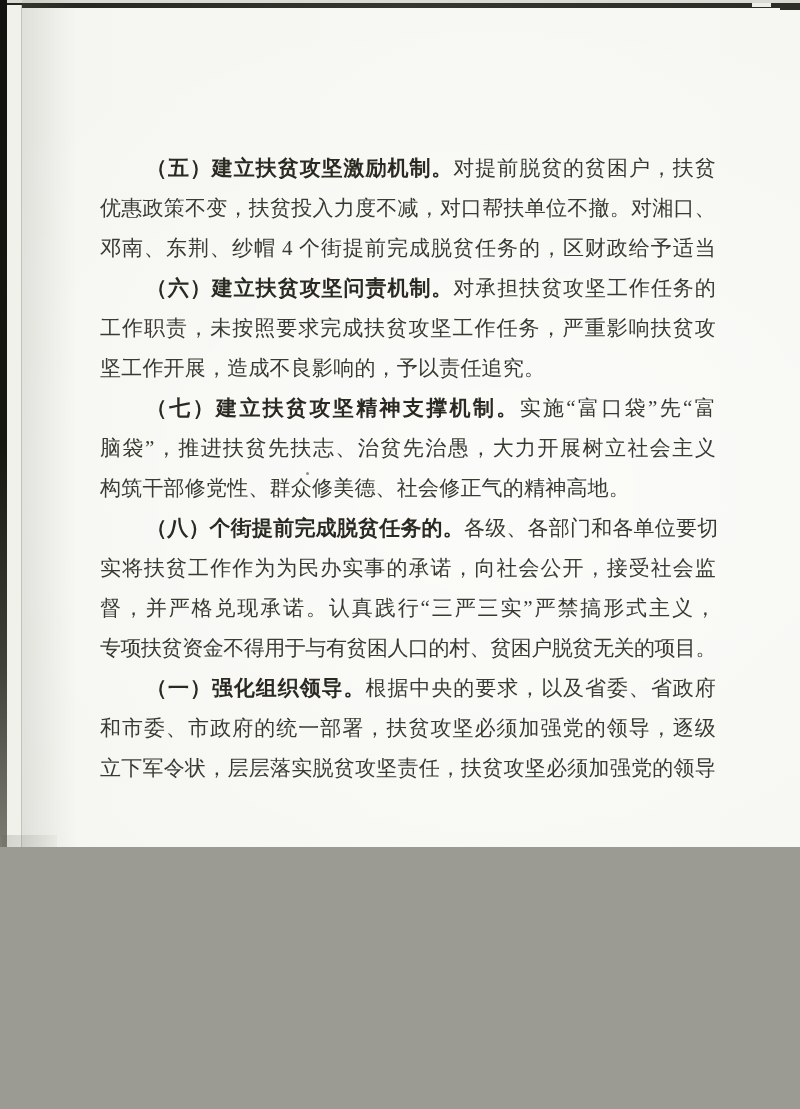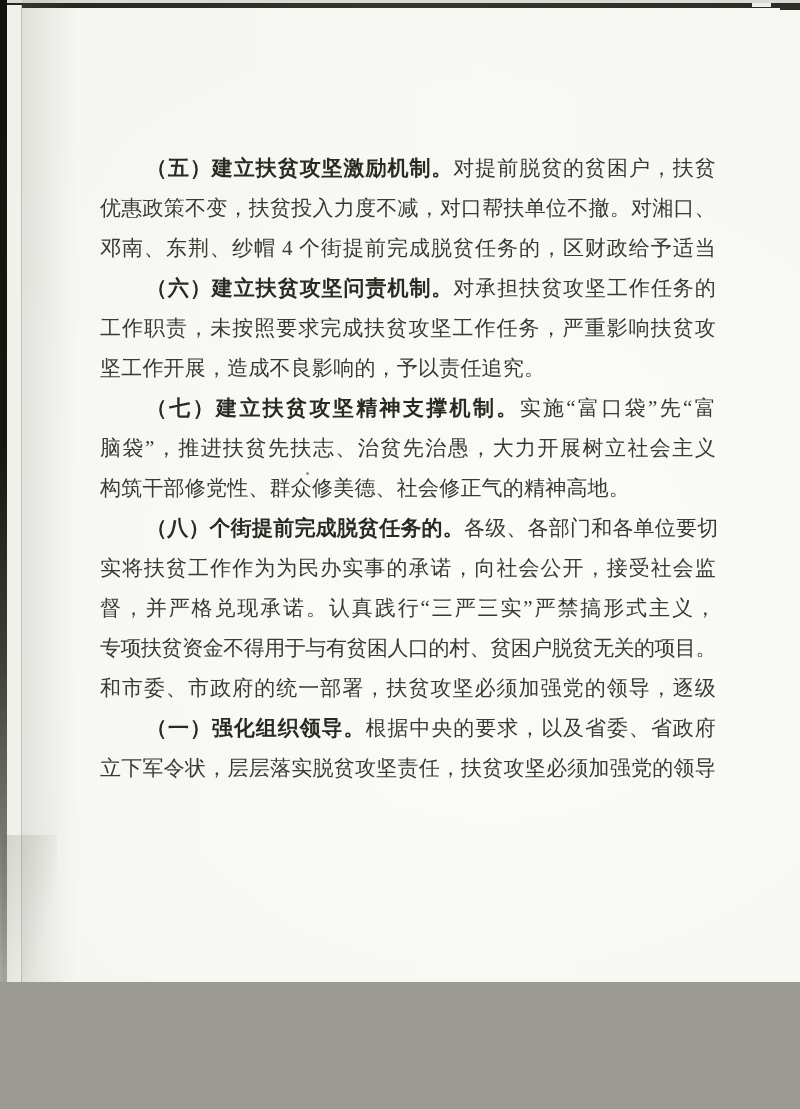--- a/index.html
+++ b/index.html
@@ -1,17 +1,17 @@
 <!DOCTYPE html>
 <html><head>
 <meta charset="utf-8">
 <style>
   html,body{margin:0;padding:0;background:#9b9b93;}
   .scan-page{
-    position:relative;width:800px;height:982px;overflow:hidden;
+    position:relative;width:800px;height:847px;overflow:hidden;
     background:
       radial-gradient(ellipse 120% 85% at 62% 58%, rgba(255,255,255,0.55), rgba(255,255,255,0) 72%),
       linear-gradient(90deg,#f0f0ec 0%,#f5f5f1 7%,#f7f7f3 60%,#f6f6f2 100%);
     background-color:#f6f6f2;
     font-family:"Liberation Serif","DejaVu Serif",serif;
   }
   
   .top-sliver{position:absolute;left:0;top:0;width:800px;height:3px;background:#d9dad1;}
   .top-line{position:absolute;left:7px;top:3px;width:793px;height:5px;
     background:linear-gradient(90deg,#23261f,#34372e 50%,#2a2d25);}
@@ -67,19 +67,19 @@
       <div class="line first"><span class="lead">（六）建立扶贫攻坚问责机制。</span><span>对承担扶贫攻坚工作任务的</span></div>
       <div class="line body"><span>工作职责，未按照要求完成扶贫攻坚工作任务，严重影响扶贫攻</span></div>
       <div class="line end"><span>坚工作开展，造成不良影响的，予以责任追究。</span></div>
       <div class="line first"><span class="lead">（七）建立扶贫攻坚精神支撑机制。</span><span>实施“富口袋”先“富</span></div>
       <div class="line body"><span>脑袋”，推进扶贫先扶志、治贫先治愚，大力开展树立社会主义</span></div>
       <div class="line end"><span>构筑干部修党性、群众修美德、社会修正气的精神高地。</span></div>
       <div class="line first"><span class="lead">（八）个街提前完成脱贫任务的。</span><span>各级、各部门和各单位要切</span></div>
       <div class="line body"><span>实将扶贫工作作为为民办实事的承诺，向社会公开，接受社会监</span></div>
       <div class="line body"><span>督，并严格兑现承诺。认真践行“三严三实”严禁搞形式主义，</span></div>
       <div class="line fit"><span>专项扶贫资金不得用于与有贫困人口的村、贫困户脱贫无关的项目。</span></div>
+      <div class="line first"><span class="lead">（一）强化组织领导。</span><span>根据中央的要求，以及省委、省政府</span></div>
       <div class="line body"><span>和市委、市政府的统一部署，扶贫攻坚必须加强党的领导，逐级</span></div>
-      <div class="line first"><span class="lead">（一）强化组织领导。</span><span>根据中央的要求，以及省委、省政府</span></div>
       <div class="line body"><span>立下军令状，层层落实脱贫攻坚责任，扶贫攻坚必须加强党的领导</span></div>
     </div>
 
   <div class="page-number">— 15 —</div>
 </div>
 
 </body></html>

